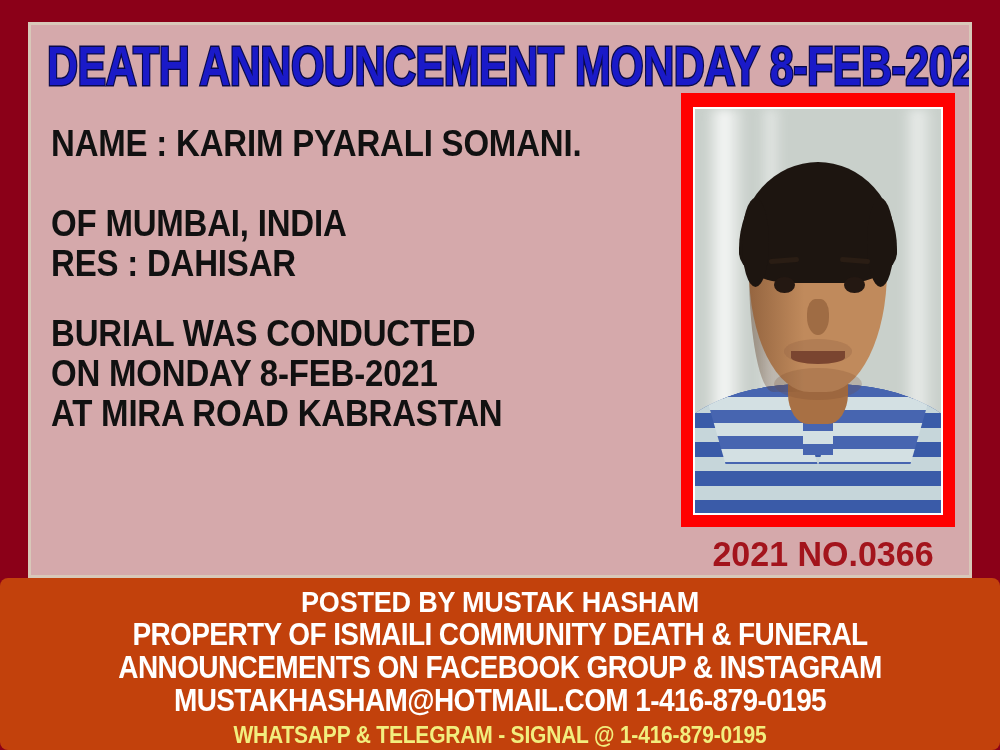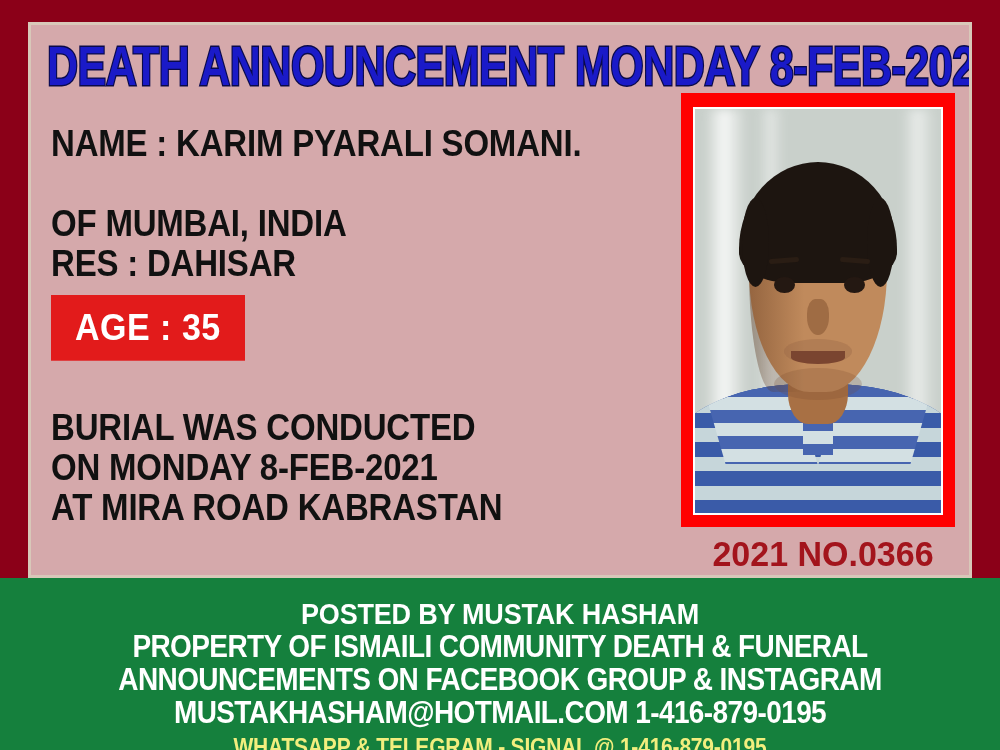--- a/index.html
+++ b/index.html
@@ -301,25 +301,26 @@
     transform-origin: left top;
   }
 
   
   .footer {
     position: absolute;
     left: 0;
     top: 578px;
     width: 1000px;
     height: 172px;
-    background: #15803d;
-    box-sizing: border-box;
-    padding-top: 18px;
+    background: #c2410c;
+    box-sizing: border-box;
+    padding-top: 6px;
     text-align: center;
     overflow: hidden;
+    border-radius: 8px;
   }
   .f-line {
     color: #ffffff;
     font-weight: 700;
     white-space: nowrap;
     text-align: center;
     transform: scaleY(1.1);
     transform-origin: center top;
   }
   .f1 { font-size: 27px; line-height: 32px; letter-spacing: -0.2px; }
@@ -343,23 +344,20 @@
     <div class="card">
 
       <div class="title">DEATH  ANNOUNCEMENT MONDAY 8-FEB-2021</div>
 
       <div class="body-text">
         <div class="line">NAME : KARIM PYARALI SOMANI.</div>
         <div class="gap-lg"></div>
         <div class="line">OF MUMBAI, INDIA</div>
         <div class="line">RES : DAHISAR</div>
 
-        <div class="age-wrap">
-          <span class="age-badge">AGE : 35</span>
-        </div>
 
         <div class="gap-md"></div>
         <div class="line">BURIAL WAS CONDUCTED</div>
         <div class="line">ON MONDAY 8-FEB-2021</div>
         <div class="line">AT MIRA ROAD KABRASTAN</div>
       </div>
 
       <div class="photo-frame">
         <div class="photo-inner">
           <div class="photo">

